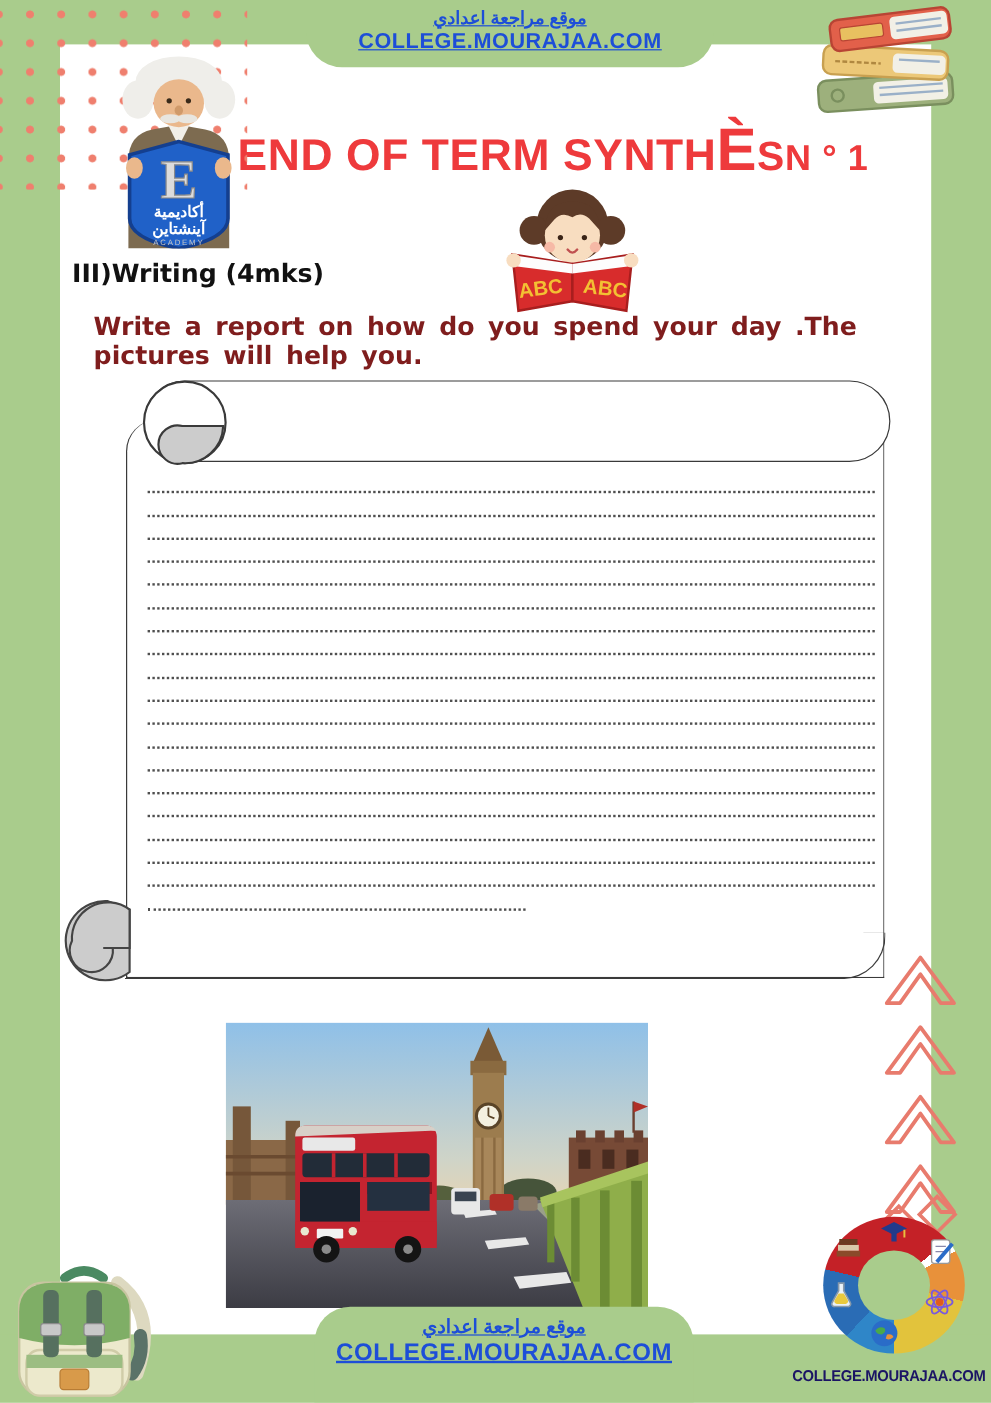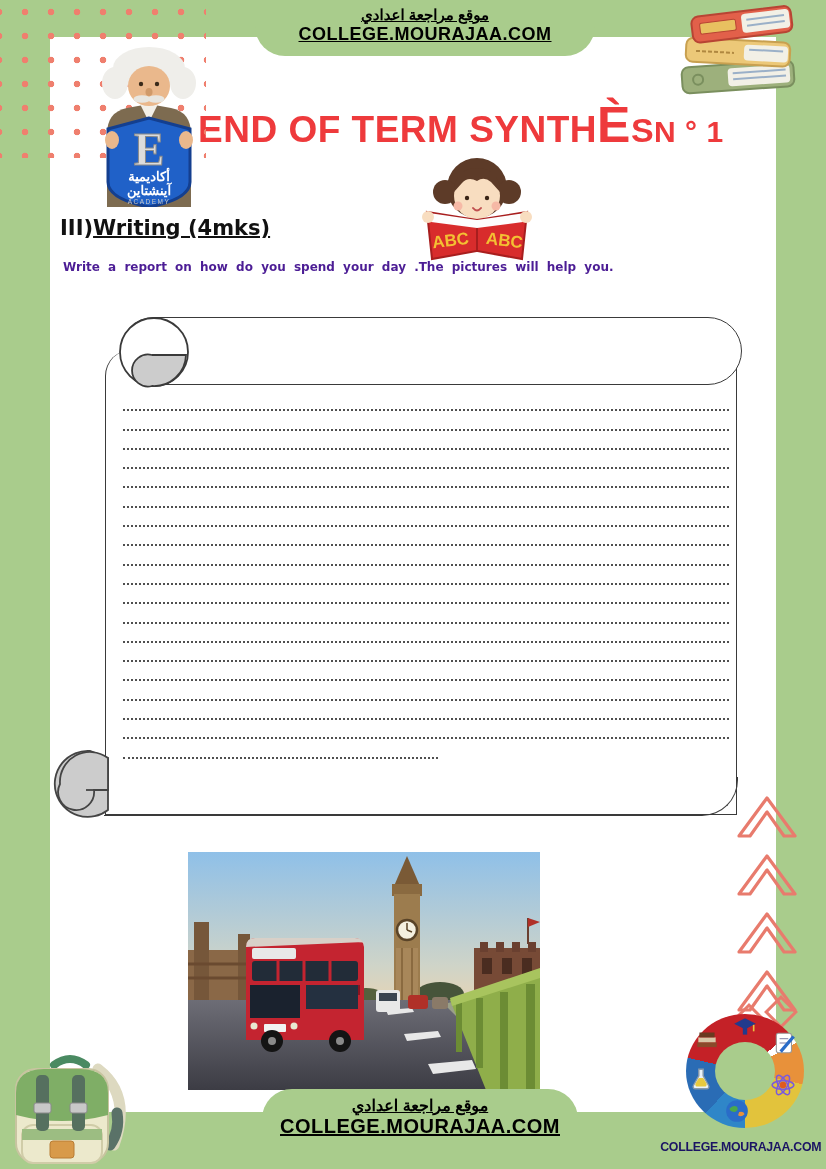--- a/index.html
+++ b/index.html
@@ -9,43 +9,43 @@
 
   
   .page { position:absolute; left:50px; top:37px; width:726px; height:1076px; background:#ffffff; }
 
   
   .dots { position:absolute; left:0; top:0; width:206px; height:158px;
     background-image:radial-gradient(circle, #ef7f6e 3px, rgba(0,0,0,0) 3.6px);
     background-size:26px 24px; background-position:12px 0px; z-index:4; }
 
   
-  .banner { position:absolute; background:#a9cc8c; color:#000000; text-align:center; z-index:5; }
+  .banner { position:absolute; background:#a9cc8c; color:#1d4ed8; text-align:center; z-index:5; }
   .banner .ar { font-size:15px; font-weight:bold; text-decoration:underline; }
   .banner .url { font-size:18px; font-weight:bold; text-decoration:underline; letter-spacing:.5px; }
   .banner-top { left:255px; top:0; width:340px; height:56px; border-radius:0 0 30px 30px; padding-top:6px; }
   .banner-bottom { left:262px; top:1089px; width:316px; height:80px; border-radius:30px 30px 0 0; padding-top:7px; }
   .banner-bottom .ar { font-size:16px; }
   .banner-bottom .url { font-size:20px; }
   .footer-band { position:absolute; left:0; top:1112px; width:826px; height:57px; background:#a9cc8c; z-index:4; }
 
   
   .title { position:absolute; left:198px; top:100px; width:585px; height:62px; color:#ee3a3c;
     font-weight:800; white-space:nowrap; z-index:3; display:flex; align-items:baseline; letter-spacing:.5px; }
   .title .lead { font-size:37px; }
   .title .accent { font-size:50px; line-height:1; }
   .title .tail { font-size:34px; }
   .title .num { font-size:30px; }
 
   
   .sec-heading { position:absolute; left:60px; top:216px; font-size:21px; font-weight:bold; color:#111;
     font-family:"DejaVu Sans", sans-serif; z-index:3; }
-  .sec-heading .underlined { text-decoration:underline; text-decoration-thickness:2px; }
-  .prompt { position:absolute; left:63px; top:260px; width:706px; font-size:12px; font-weight:700;
-    color:#4c1d95; word-spacing:4px; font-family:"DejaVu Sans", sans-serif; z-index:3; }
+  .sec-heading .underlined { text-decoration-thickness:2px; }
+  .prompt { position:absolute; left:78px; top:260px; width:706px; font-size:21px; font-weight:700;
+    color:#7f1d1d; word-spacing:4px; font-family:"DejaVu Sans", sans-serif; z-index:3; }
 
   
   .scroll-body { position:absolute; left:105px; top:350px; width:632px; height:465px; background:#fff;
     border:1.6px solid #3a3a3a; border-radius:26px 0 0 0; border-top:none; z-index:1; }
   .scroll-body:after { content:""; position:absolute; left:-1.6px; right:-1.6px; bottom:-1.6px; top:auto;
     height:38px; border:1.6px solid #3a3a3a; border-top:none; border-radius:0 0 36px 0; border-left:none; }
   .scroll-roll { position:absolute; left:120px; top:317px; width:622px; height:68px; background:#fff;
     border:1.6px solid #3a3a3a; border-radius:34px; z-index:2; }
   .scroll-curl-top { position:absolute; left:116px; top:315px; z-index:3; }
   .scroll-curl-bottom { position:absolute; left:50px; top:746px; z-index:3; }

